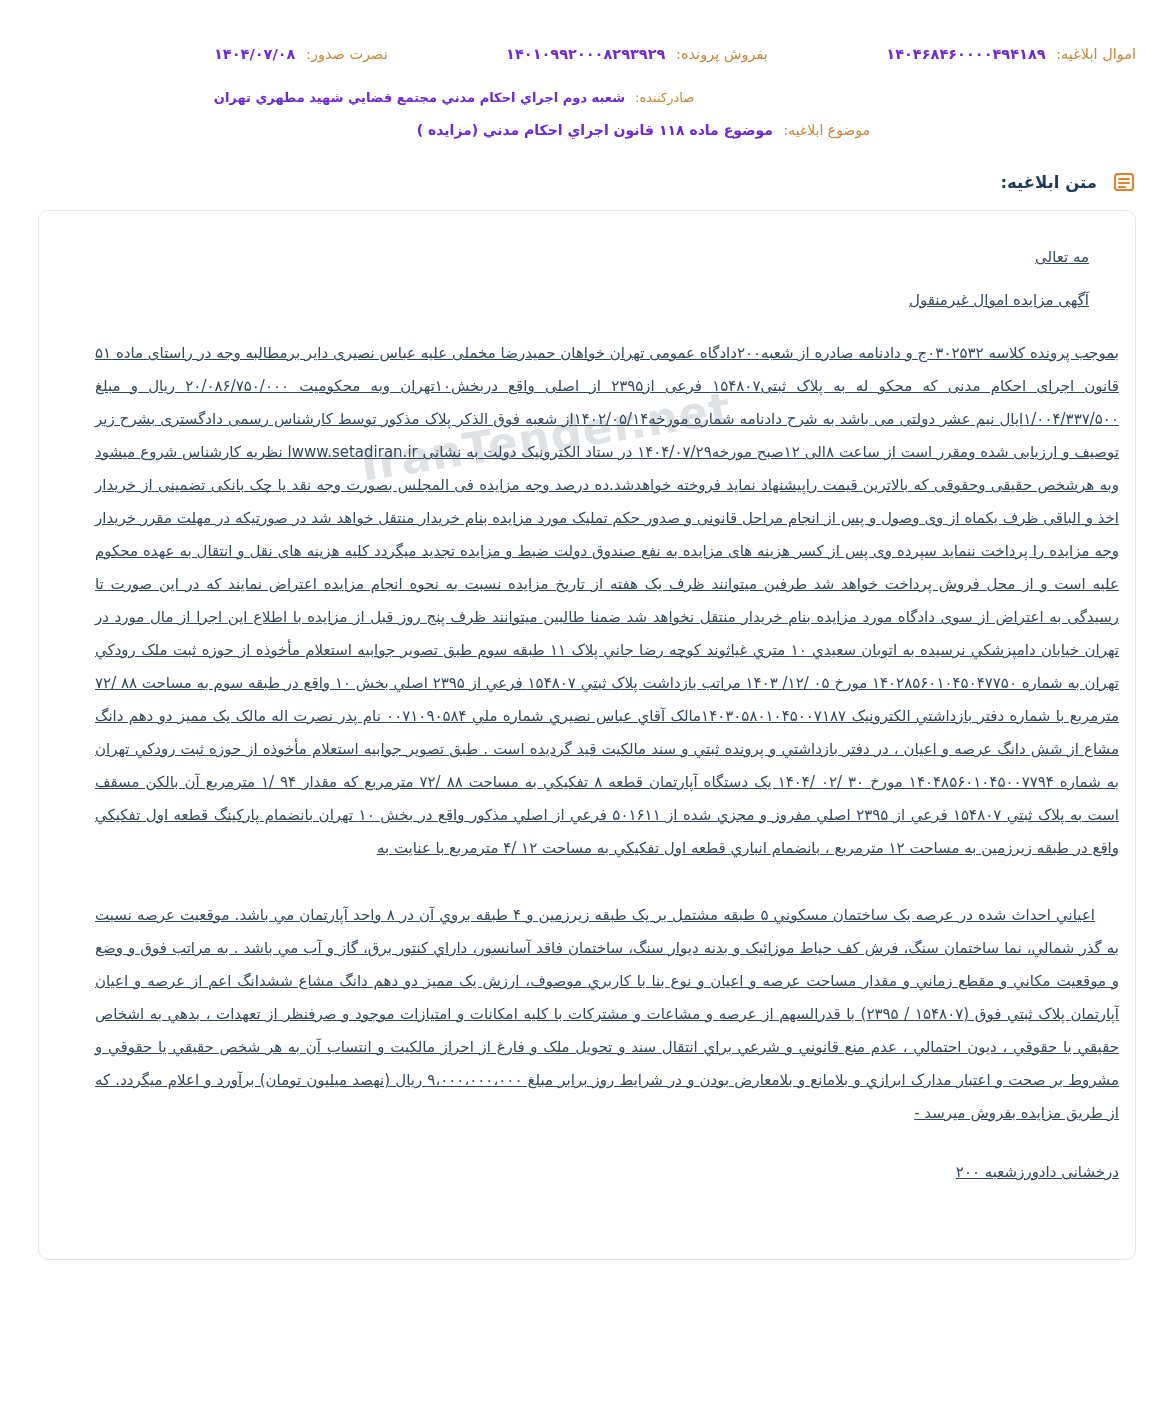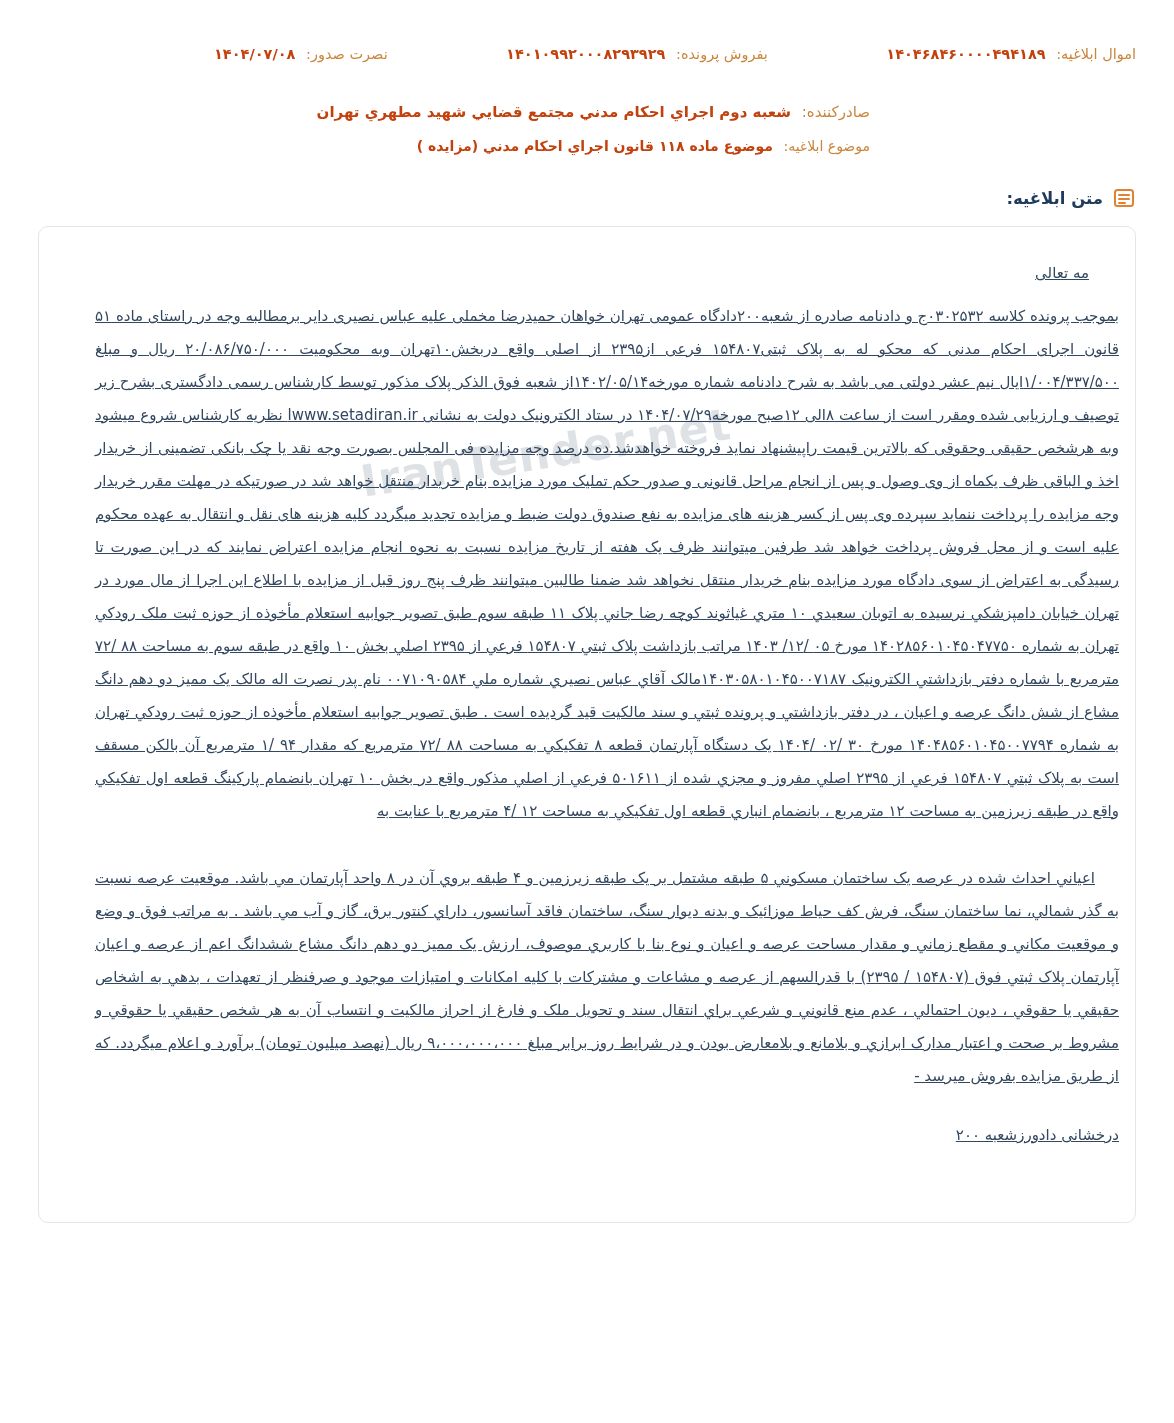--- a/index.html
+++ b/index.html
@@ -17,29 +17,29 @@
   
   .hdr-row1 {
     display:flex;
     justify-content:space-between;
     align-items:baseline;
     padding-left:176px;
     font-size:14.5px;
   }
   .meta-field { white-space:nowrap; }
   .meta-label { color:#c9853b; margin-left:6px; }
-  .meta-value { color:#c2410c; font-weight:bold; }
-  .hdr-row2 { margin-top:41px; padding-right:266px; font-size:15px; }
+  .meta-value { color:#6d28d9; font-weight:bold; }
+  .hdr-row2 { margin-top:28px; padding-right:266px; font-size:13px;text-align:center; }
   .hdr-row3 { margin-top:17px; padding-right:266px; font-size:14px; }
   .hdr-row2 .meta-value, .hdr-row3 .meta-value { font-weight:bold; }
 
   
   .section-title {
     margin-top:32px;
-    display:flex; align-items:center; gap:9px;
+    display:flex; align-items:center; gap:15px;
     font-size:16.5px; font-weight:bold; color:#1e3a5c;
   }
   .section-title .icon-wrap { display:inline-flex; align-items:center; }
 
   
   .notice-box {
     margin-top:16px;
     border:1px solid #e3e6ea;
     border-radius:10px;
     padding:30px 16px 70px;
@@ -113,19 +113,20 @@
         <line x1="7" y1="17" x2="13" y2="17"></line>
       </svg>
     </span>
     <span>متن ابلاغیه:</span>
   </div>
 
   <div class="notice-box">
     <div class="watermark">IranTender.net</div>
     <div class="notice-content">
       <p class="besmellah">مه تعالی</p>
+      <p class="notice-title">آگهی مزایده اموال غیرمنقول</p>
       <p class="para first">بموجب پرونده کلاسه ۰۳۰۲۵۳۲ج و دادنامه صادره از شعبه۲۰۰دادگاه عمومی تهران خواهان حمیدرضا مخملی علیه عباس نصیری دایر برمطالبه وجه در راستای ماده ۵۱ قانون اجرای احکام مدنی که محکو له به پلاک ثبتی۱۵۴۸۰۷ فرعی از۲۳۹۵ از اصلی واقع دربخش۱۰تهران وبه محکومیت ۲۰/۰۸۶/۷۵۰/۰۰۰ ریال و مبلغ ۱/۰۰۴/۳۳۷/۵۰۰ایال نیم عشر دولتی می باشد به شرح دادنامه شماره مورخه۱۴۰۲/۰۵/۱۴از شعبه فوق الذکر پلاک مذکور توسط کارشناس رسمی دادگستری بشرح زیر توصیف و ارزیابی شده ومقرر است از ساعت ۸الی ۱۲صبح مورخه۱۴۰۴/۰۷/۲۹ در ستاد الکترونیک دولت به نشانی lwww.setadiran.ir نظریه کارشناس شروع میشود وبه هرشخص حقیقی وحقوقی که بالاترین قیمت راپیشنهاد نماید فروخته خواهدشد.ده درصد وجه مزایده فی المجلس بصورت وجه نقد یا چک بانکی تضمینی از خریدار اخذ و الباقی ظرف یکماه از وی وصول و پس از انجام مراحل قانونی و صدور حکم تملیک مورد مزایده بنام خریدار منتقل خواهد شد در صورتیکه در مهلت مقرر خریدار وجه مزایده را پرداخت ننماید سپرده وی پس از کسر هزینه های مزایده به نفع صندوق دولت ضبط و مزایده تجدید میگردد کلیه هزینه های نقل و انتقال به عهده محکوم علیه است و از محل فروش پرداخت خواهد شد طرفین میتوانند ظرف یک هفته از تاریخ مزایده نسبت به نحوه انجام مزایده اعتراض نمایند که در این صورت تا رسیدگی به اعتراض از سوی دادگاه مورد مزایده بنام خریدار منتقل نخواهد شد ضمنا طالبین میتوانند ظرف پنج روز قبل از مزایده با اطلاع این اجرا از مال مورد در تهران خیابان دامپزشکي نرسیده به اتوبان سعیدي ۱۰ متري غیاثوند کوچه رضا جاني پلاک ۱۱ طبقه سوم طبق تصویر جوابیه استعلام مأخوذه از حوزه ثبت ملک رودکي تهران به شماره ۱۴۰۲۸۵۶۰۱۰۴۵۰۴۷۷۵۰ مورخ ۰۵ /۱۲/ ۱۴۰۳ مراتب بازداشت پلاک ثبتي ۱۵۴۸۰۷ فرعي از ۲۳۹۵ اصلي بخش ۱۰ واقع در طبقه سوم به مساحت ۸۸ /۷۲ مترمربع با شماره دفتر بازداشتي الکترونیک ۱۴۰۳۰۵۸۰۱۰۴۵۰۰۷۱۸۷مالک آقاي عباس نصیري شماره ملي ۰۰۷۱۰۹۰۵۸۴ نام پدر نصرت اله مالک یک ممیز دو دهم دانگ مشاع از شش دانگ عرصه و اعیان ، در دفتر بازداشتي و پرونده ثبتي و سند مالکیت قید گردیده است . طبق تصویر جوابیه استعلام مأخوذه از حوزه ثبت رودکي تهران به شماره ۱۴۰۴۸۵۶۰۱۰۴۵۰۰۷۷۹۴ مورخ ۳۰ /۰۲ /۱۴۰۴ یک دستگاه آپارتمان قطعه ۸ تفکیکي به مساحت ۸۸ /۷۲ مترمربع که مقدار ۹۴ /۱ مترمربع آن بالکن مسقف است به پلاک ثبتي ۱۵۴۸۰۷ فرعي از ۲۳۹۵ اصلي مفروز و مجزي شده از ۵۰۱۶۱۱ فرعي از اصلي مذکور واقع در بخش ۱۰ تهران بانضمام پارکینگ قطعه اول تفکیکي واقع در طبقه زیرزمین به مساحت ۱۲ مترمربع ، بانضمام انباري قطعه اول تفکیکي به مساحت ۱۲ /۴ مترمربع با عنایت به</p>
       <p class="para second">اعیاني احداث شده در عرصه یک ساختمان مسکوني ۵ طبقه مشتمل بر یک طبقه زیرزمین و ۴ طبقه بروي آن در ۸ واحد آپارتمان مي باشد. موقعیت عرصه نسبت به گذر شمالي، نما ساختمان سنگ، فرش کف حیاط موزائیک و بدنه دیوار سنگ، ساختمان فاقد آسانسور، داراي کنتور برق، گاز و آب مي باشد . به مراتب فوق و وضع و موقعیت مکاني و مقطع زماني و مقدار مساحت عرصه و اعیان و نوع بنا با کاربري موصوف، ارزش یک ممیز دو دهم دانگ مشاع ششدانگ اعم از عرصه و اعیان آپارتمان پلاک ثبتي فوق (۱۵۴۸۰۷ / ۲۳۹۵) با قدرالسهم از عرصه و مشاعات و مشترکات با کلیه امکانات و امتیازات موجود و صرفنظر از تعهدات ، بدهي به اشخاص حقیقي یا حقوقي ، دیون احتمالي ، عدم منع قانوني و شرعي براي انتقال سند و تحویل ملک و فارغ از احراز مالکیت و انتساب آن به هر شخص حقیقي یا حقوقي و مشروط بر صحت و اعتبار مدارک ابرازي و بلامانع و بلامعارض بودن و در شرایط روز برابر مبلغ ۹،۰۰۰،۰۰۰،۰۰۰ ریال (نهصد میلیون تومان) برآورد و اعلام میگردد. که از طریق مزایده بفروش میرسد -</p>
       <p class="signature">درخشانی دادورزشعبه ۲۰۰</p>
     </div>
   </div>
 
 </div>
 
 </body></html>

